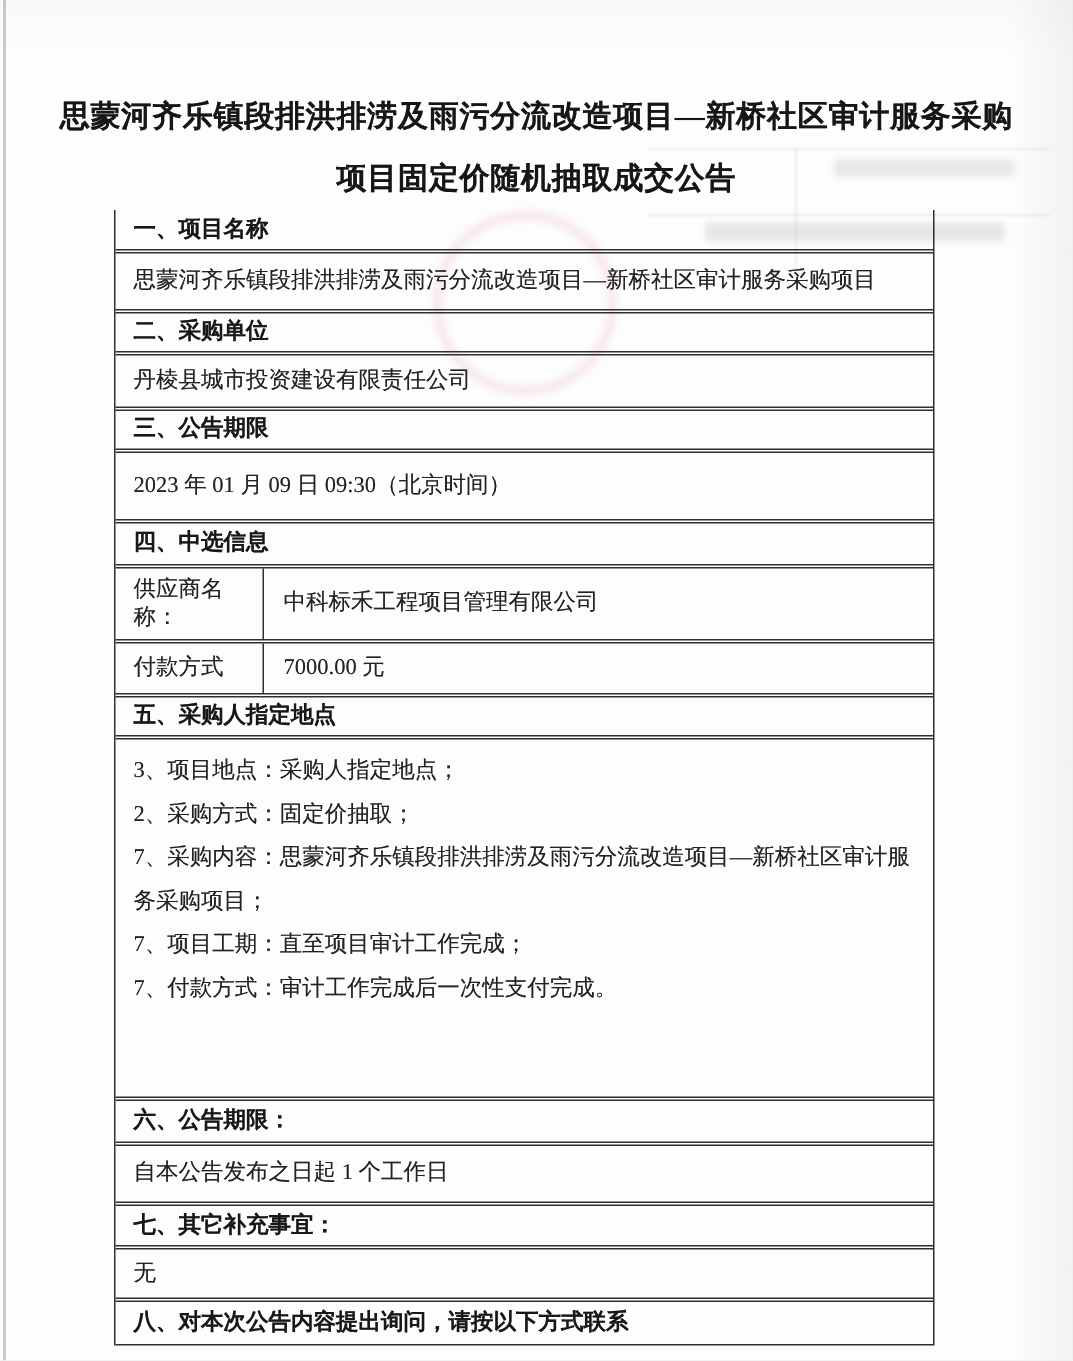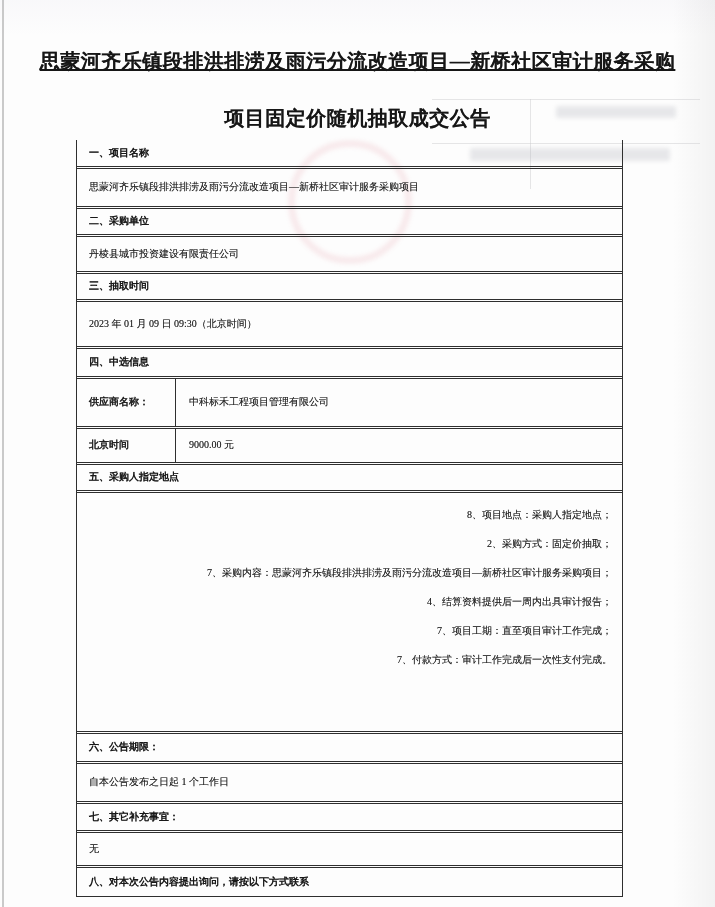--- a/index.html
+++ b/index.html
@@ -29,48 +29,46 @@
     border:7px solid rgba(205,70,90,0.10);
     border-radius:50%;
     filter:blur(2px);
   }
   .title{
     position:absolute;left:0;width:715px;text-align:center;
     font-weight:700;font-size:20px;letter-spacing:0.5px;
     color:#161616;
     text-shadow:0 0 .4px rgba(0,0,0,.55);
   }
-  .title.l1{top:48px;text-decoration:underline;}
+  .title.l1{top:64px;}
   .title.l2{top:105px;}
   .doc-table{
     position:absolute;left:76px;top:140px;width:547px;
     border-left:1.6px solid #2f2f2f;
     border-right:1.6px solid #2f2f2f;
     box-sizing:border-box;
     background:transparent;
   }
   .trow{
     box-sizing:border-box;
     display:flex;align-items:center;
     border-bottom:1.5px solid #2f2f2f;
-    font-size:10px;line-height:1.25;
+    font-size:15px;line-height:1.25;
     padding-left:12px;padding-right:10px;
     color:#232323;
     text-shadow:0 0 .3px rgba(0,0,0,.45);
-    text-align:right;
   }
   .trow + .trow{border-top:1.5px solid #2f2f2f;margin-top:1px;}
   .trow.header{font-weight:700;color:#181818;}
   .trow.pair{padding-left:0;}
   .pair .cell-label{
     width:99px;flex:0 0 99px;align-self:stretch;
     display:flex;align-items:center;
     padding-left:12px;box-sizing:border-box;
     border-right:1.5px solid #2f2f2f;
-    font-weight:bold;
   }
   .pair .cell-value{
     flex:1;display:flex;align-items:center;padding-left:13px;
   }
   .trow.list{
     display:block;align-items:flex-start;
     padding-top:7px;padding-bottom:4px;
   }
   .trow.list .li{
     line-height:29px;
@@ -104,50 +102,49 @@
 
     <div class="trow header" style="height:27px;">
       <span>二、采购单位</span>
     </div>
 
     <div class="trow" style="height:36px;">
       <span>丹棱县城市投资建设有限责任公司</span>
     </div>
 
     <div class="trow header" style="height:27px;">
-      <span>三、抽取时间</span>
+      <span>三、公告期限</span>
     </div>
 
     <div class="trow" style="height:46px;">
       <span>2023 年 01 月 09 日 09:30（北京时间）</span>
     </div>
 
     <div class="trow header" style="height:29px;">
       <span>四、中选信息</span>
     </div>
 
     <div class="trow pair" style="height:49px;">
       <span class="cell-label">供应商名称：</span>
       <span class="cell-value">中科标禾工程项目管理有限公司</span>
     </div>
 
     <div class="trow pair" style="height:35px;">
-      <span class="cell-label">北京时间</span>
-      <span class="cell-value">9000.00 元</span>
+      <span class="cell-label">付款方式</span>
+      <span class="cell-value">7000.00 元</span>
     </div>
 
     <div class="trow header" style="height:27px;">
       <span>五、采购人指定地点</span>
     </div>
 
     <div class="trow list" style="height:240px;">
-      <div class="li">8、项目地点：采购人指定地点；</div>
+      <div class="li">3、项目地点：采购人指定地点；</div>
       <div class="li">2、采购方式：固定价抽取；</div>
       <div class="li">7、采购内容：思蒙河齐乐镇段排洪排涝及雨污分流改造项目—新桥社区审计服务采购项目；</div>
-      <div class="li">4、结算资料提供后一周内出具审计报告；</div>
       <div class="li">7、项目工期：直至项目审计工作完成；</div>
       <div class="li">7、付款方式：审计工作完成后一次性支付完成。</div>
     </div>
 
     <div class="trow header" style="height:29px;">
       <span>六、公告期限：</span>
     </div>
 
     <div class="trow" style="height:39px;">
       <span>自本公告发布之日起 1 个工作日</span>

